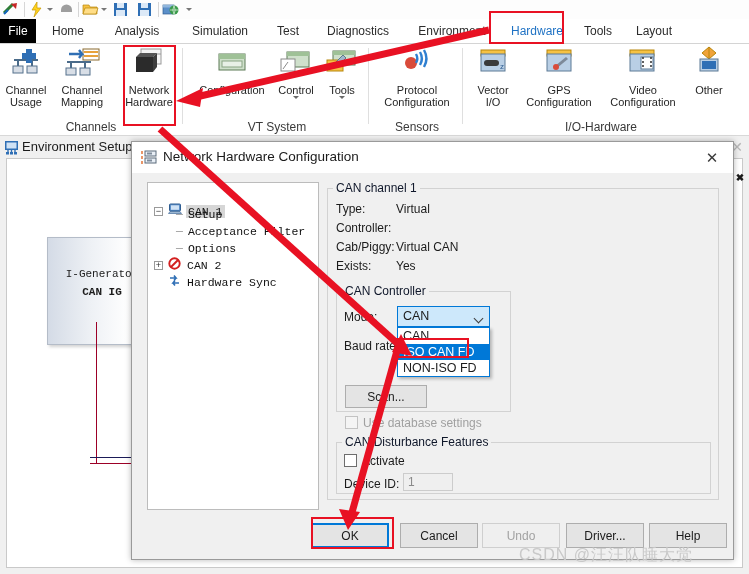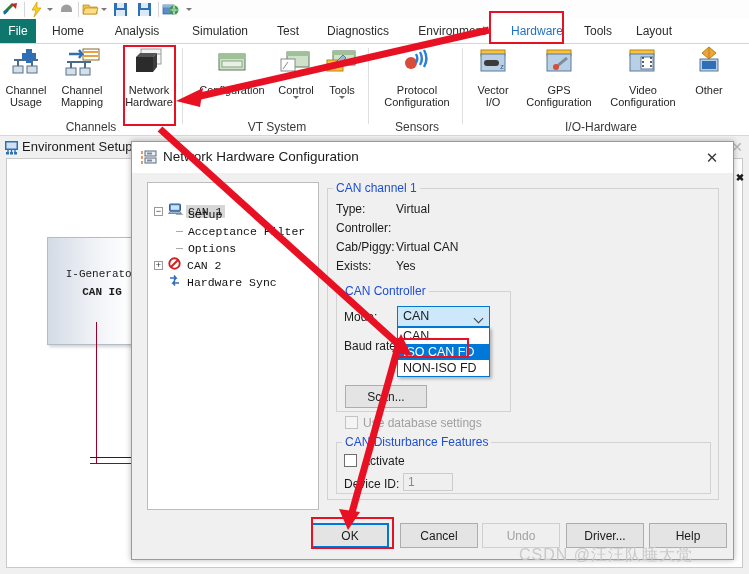--- a/index.html
+++ b/index.html
@@ -15,21 +15,21 @@
   #qat .qicon { position:absolute; top:1px; width:17px; height:17px; }
   #qat .sep { position:absolute; top:2px; width:1px; height:15px; background:#d6d6d6; }
   #qat .caret { position:absolute; top:8px; width:0;height:0;
      border-left:3px solid transparent;border-right:3px solid transparent;border-top:3px solid #777; }
 
   
   #tabbar { position:absolute; left:0; top:19px; width:749px; height:25px; background:#fff; }
   #tabbar .tabsline { position:absolute; left:0; bottom:0; width:749px; height:1px; background:#d4d4d4; }
   .tab { position:absolute; top:0; height:25px; line-height:25px; text-align:center;
          font-size:12px; color:#2c2c2c; cursor:default; }
-  .tab.file { background:#0f766e; color:#fff; left:0; width:36px; }
+  .tab.file { background:#000000; color:#fff; left:0; width:36px; }
   .tab.active { color:#1f72c4; background:#fff; }
 
   
   #ribbon { position:absolute; left:0; top:44px; width:749px; height:92px; background:#fff; }
   #ribbon .rgsep { position:absolute; top:4px; width:1px; height:76px; background:#dfdfdf; }
   #ribbon .rgname { position:absolute; bottom:2px; text-align:center; font-size:12px; color:#3a3a3a; }
   #ribbon .bottomline { position:absolute; left:0; bottom:0; width:749px; height:1px; background:#d8d8d8; }
   .rbtn { position:absolute; top:2px; text-align:center; cursor:default; }
   .rbtn .lbl { font-size:11px; line-height:12px; color:#262626; display:block; margin-top:1px; }
   .rbtn .ico { display:block; margin:0 auto 1px auto; }
@@ -68,21 +68,21 @@
   #tree { position:absolute; left:15px; top:40px; width:172px; height:328px;
           background:#fff; border:1px solid #bcbcbc; overflow:hidden; }
   .trow { position:absolute; left:0; height:17px; line-height:17px;
           font-family:"Liberation Mono", monospace; font-size:11.5px; color:#111; white-space:nowrap; }
   .trow .txt { padding:0 2px; }
   .trow .txt.sel { background:#d6d6d6; }
   .exp { position:absolute; width:9px; height:9px; border:1px solid #9a9a9a; background:#fff;
          font-size:9px; line-height:7px; text-align:center; color:#333; font-family:"Liberation Sans",sans-serif; }
 
   .grp { position:absolute; border:1px solid #d2d2d2; }
-  .grplbl { position:absolute; background:#f0f0f0; padding:0 3px; font-size:12px; color:#1d4ed8; }
+  .grplbl { position:absolute; background:#f0f0f0; padding:0 3px; font-size:12px; color:#0f172a; }
   .fld { position:absolute; font-size:12px; color:#1b1b1b; white-space:nowrap; }
   .fld.dim { color:#a0a0a0; }
 
   .combo { position:absolute; background:#cde8fb; border:1px solid #0078d7; }
   .combo .cv { position:absolute; left:5px; top:2px; font-size:12.5px; color:#1b1b1b; }
   .combo .arr { position:absolute; right:7px; top:8px; width:7px; height:7px;
      border-right:1.4px solid #3d3d3d; border-bottom:1.4px solid #3d3d3d; transform:rotate(45deg); }
   #droplist { position:absolute; background:#fff; border:1px solid #0078d7; box-shadow:2px 2px 3px rgba(0,0,0,.25); }
   .dopt { position:absolute; left:0; width:100%; height:16px; line-height:16px; padding-left:5px;
           font-size:12.5px; color:#1b1b1b; overflow:hidden; }

